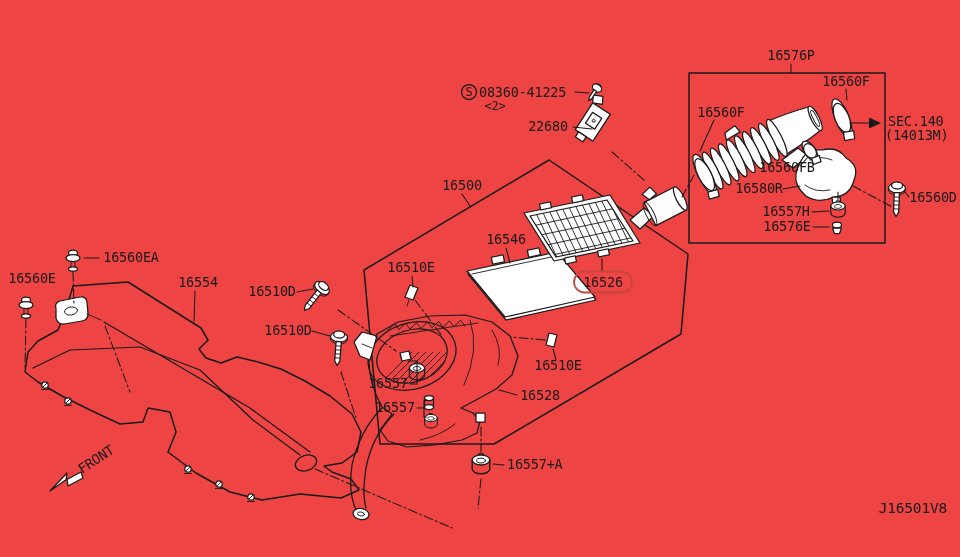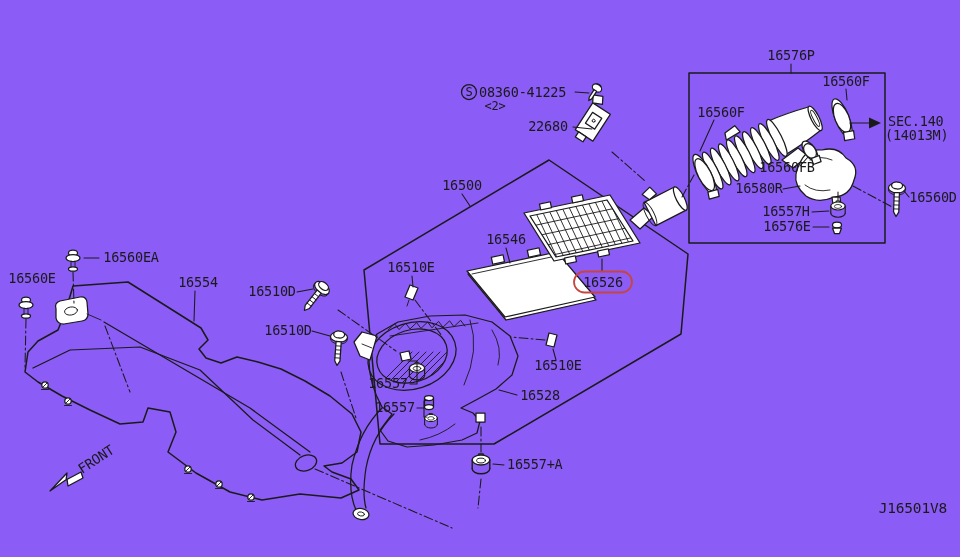--- a/index.html
+++ b/index.html
@@ -1,16 +1,16 @@
 <!DOCTYPE html>
 <html><head>
 <meta charset="utf-8">
 <style>
   html,body{margin:0;padding:0;background:#ffffff;}
-  #stage{position:relative;width:960px;height:557px;background:#8b5cf6;overflow:hidden;}
+  #stage{position:relative;width:960px;height:557px;background:#ef4444;overflow:hidden;}
   svg{position:absolute;left:0;top:0;}
   svg text{font-family:"DejaVu Sans Mono", monospace;font-size:13.5px;fill:#1a1a1a;letter-spacing:-0.2px;}
   .ln{fill:none;stroke:#1a1a1a;stroke-width:1.25;stroke-linejoin:round;stroke-linecap:round;}
   .lnw{fill:#ffffff;stroke:#1a1a1a;stroke-width:1.25;stroke-linejoin:round;stroke-linecap:round;}
   .thin{stroke-width:0.9;}
   .bold{stroke-width:1.5;}
   .ld{fill:none;stroke:#1a1a1a;stroke-width:1.05;stroke-linecap:round;}
   .dd{fill:none;stroke:#1a1a1a;stroke-width:1.05;stroke-dasharray:9 3 2 3;stroke-linecap:round;}
   .sm{font-size:12px;}
   .big{font-size:14.5px;}

